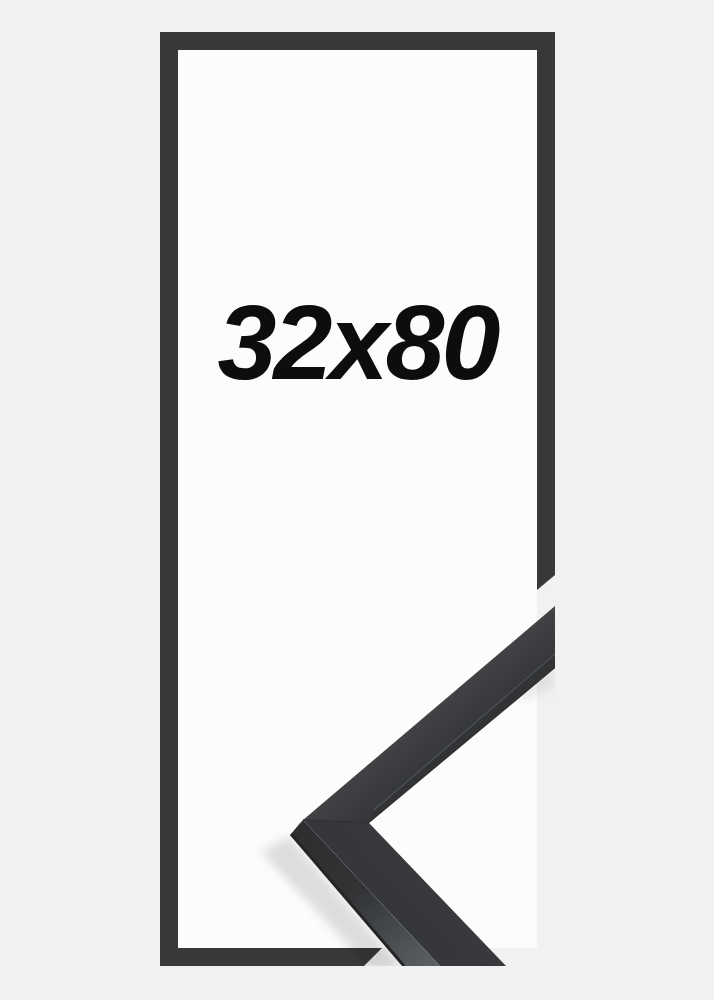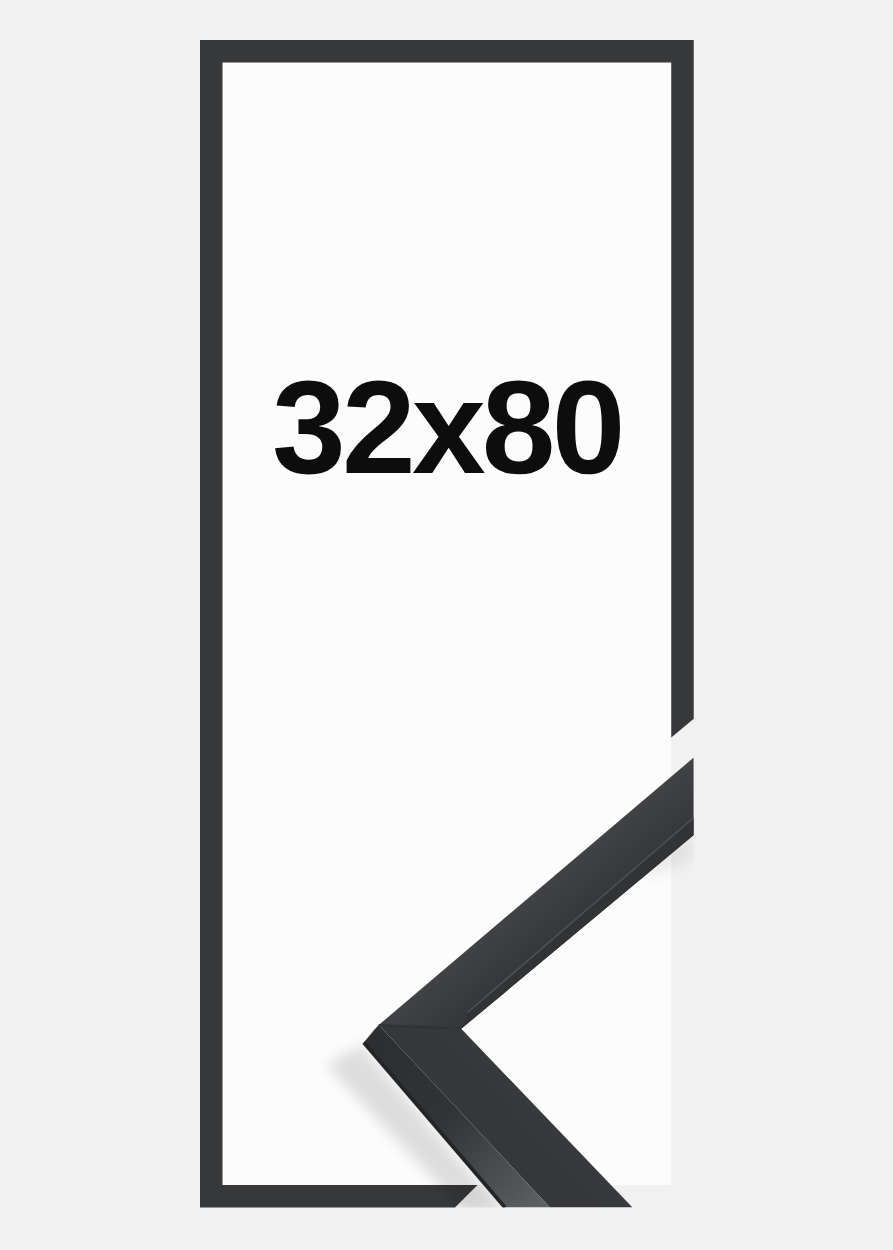--- a/index.html
+++ b/index.html
@@ -7,20 +7,21 @@
     padding: 0;
     background: #f1f1f2;
     font-family: "Liberation Sans", sans-serif;
   }
   .stage {
     position: relative;
     width: 714px;
     height: 1000px;
     overflow: hidden;
     background: #0369a1;
+    font-style: italic;
   }
   .frame-art {
     position: absolute;
     left: 0;
     top: 0;
     width: 714px;
     height: 1000px;
     display: block;
   }
   .size-label {

